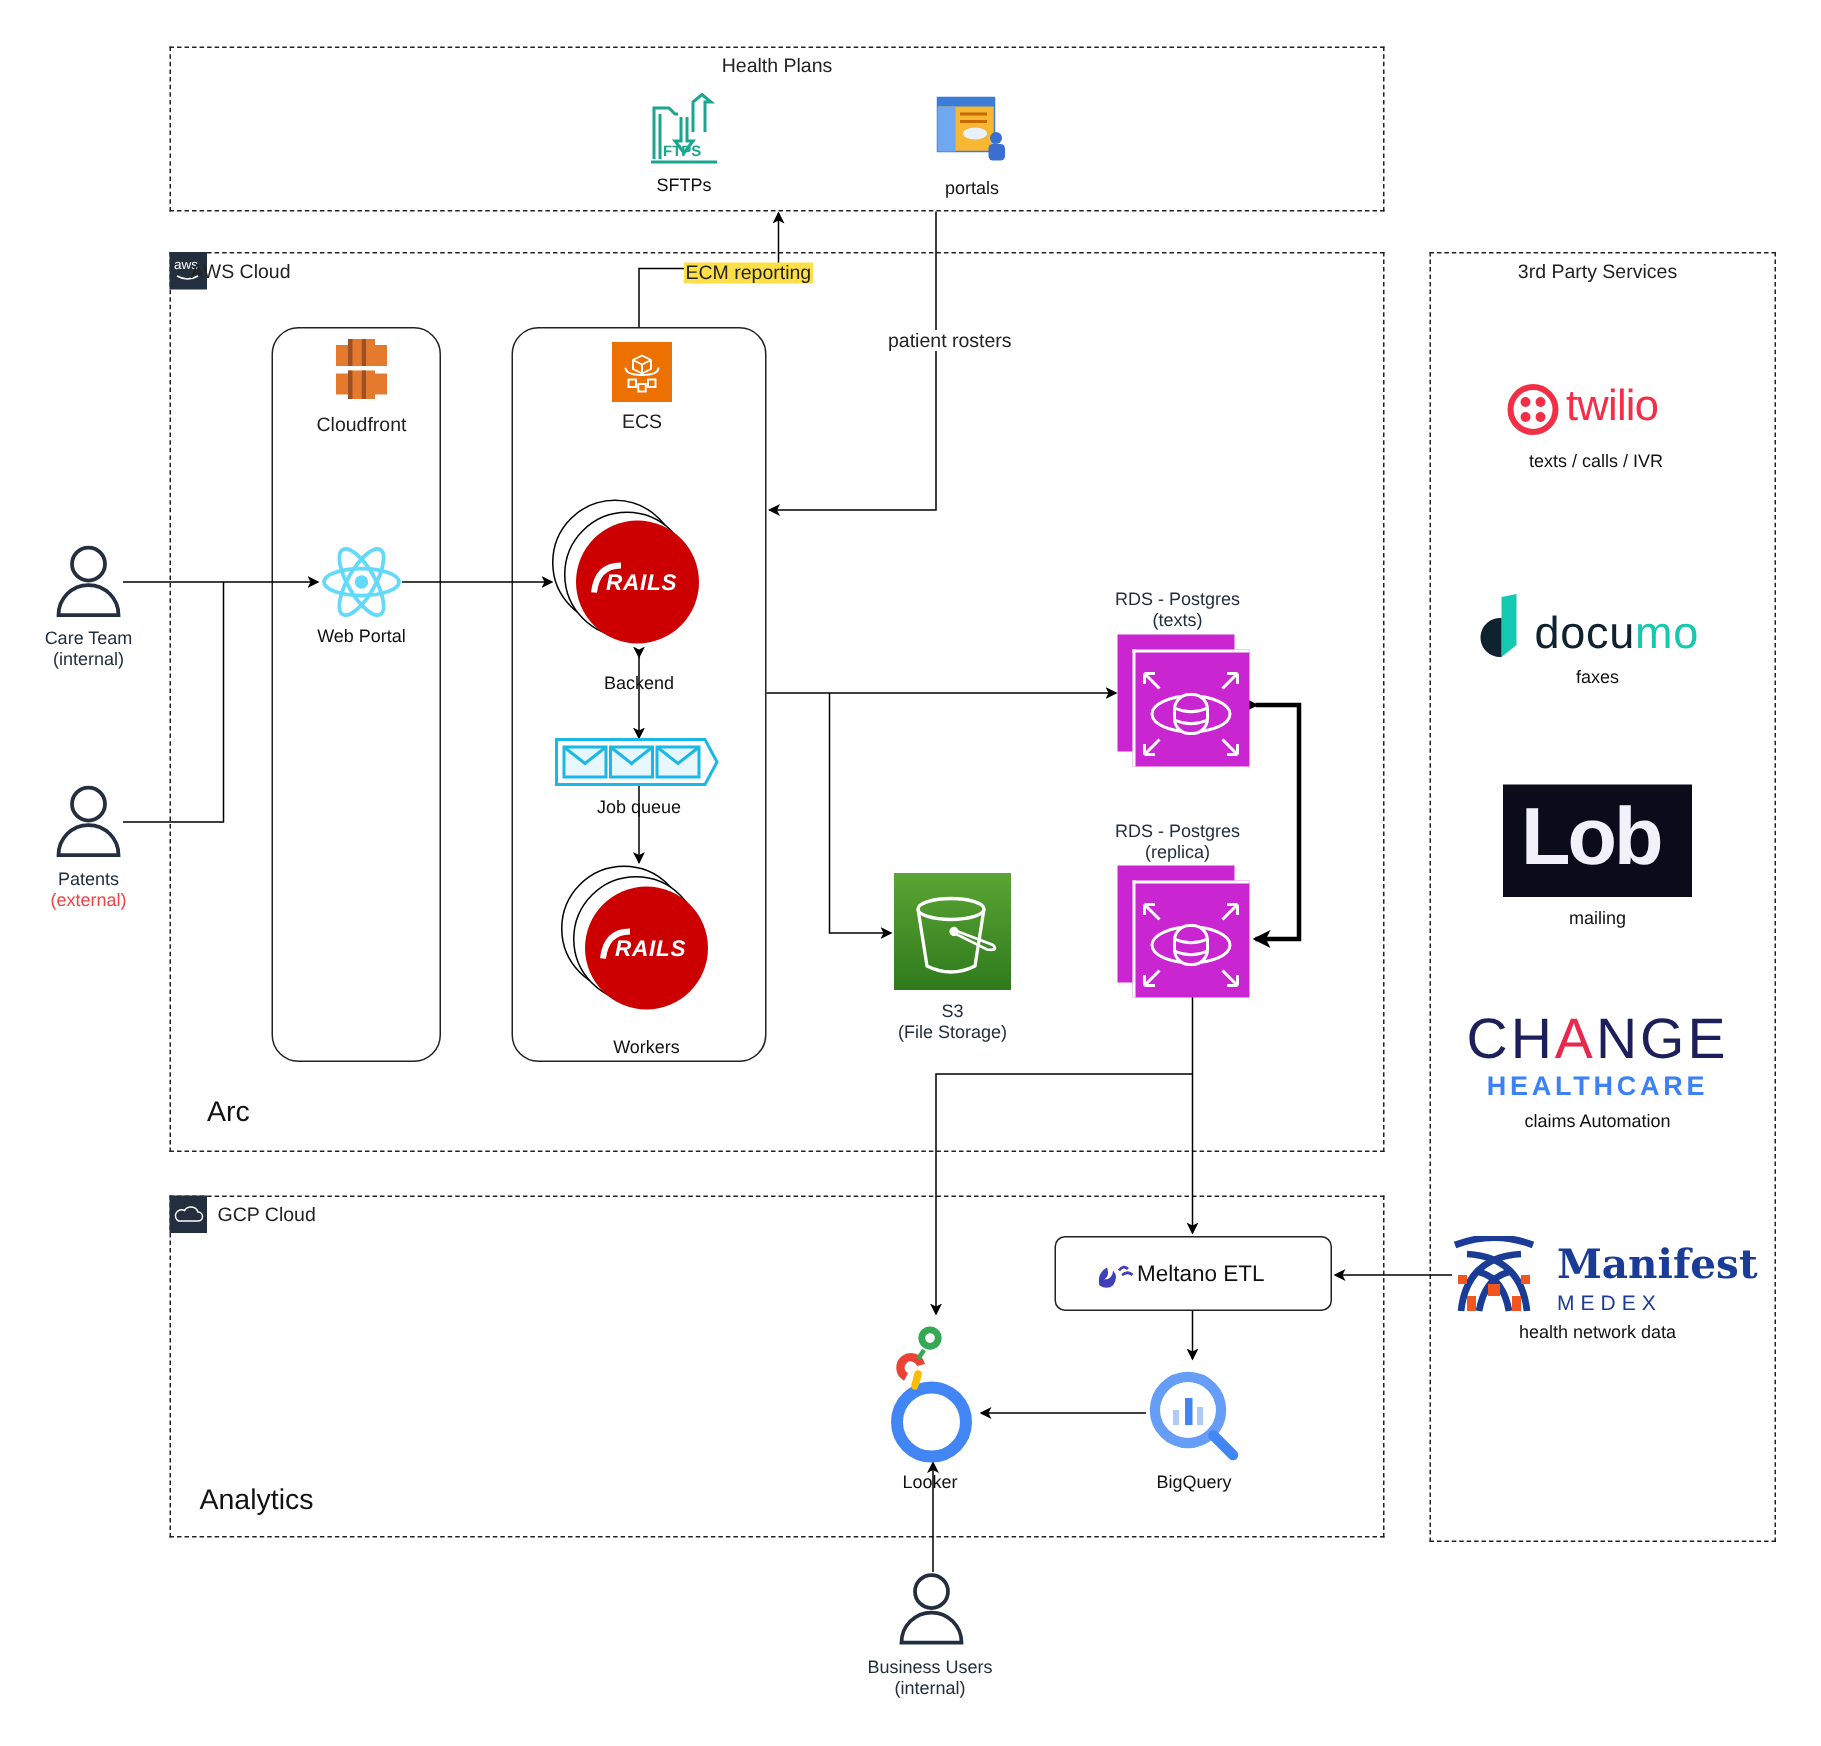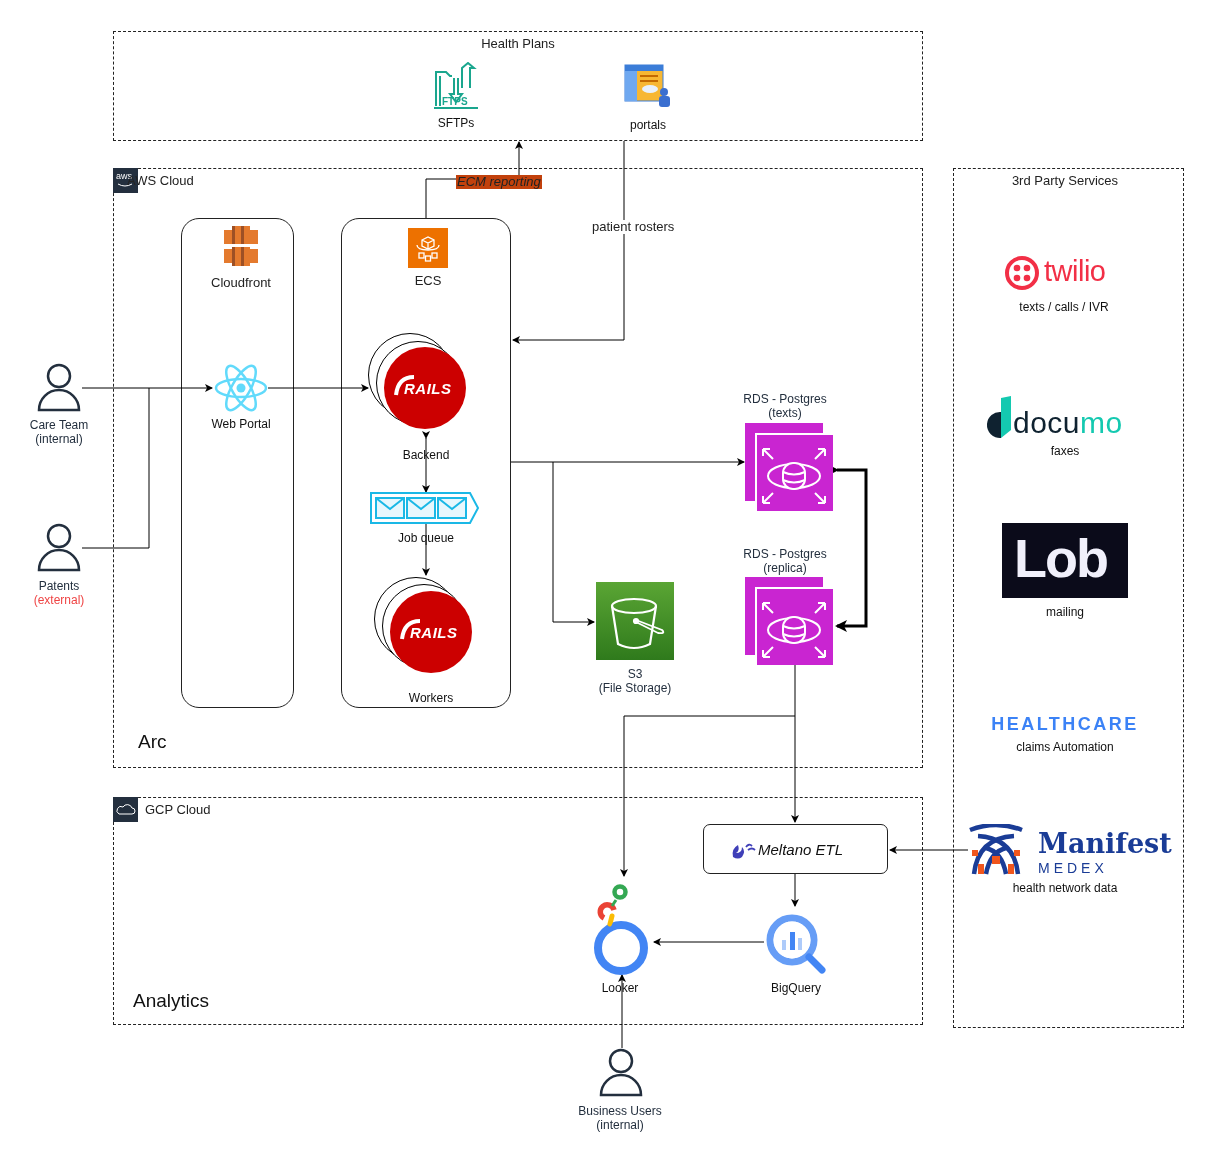--- a/index.html
+++ b/index.html
@@ -81,21 +81,21 @@
     <path d="M795 874 V906" marker-end="url(#ah)"></path>
 
     <path d="M764 942 H654" marker-end="url(#ah)"></path>
 
     <path d="M622 1048 V975" marker-end="url(#ah)"></path>
   </g>
 
   <path d="M837 470 H866 V626 H837" stroke="#000" stroke-width="3" fill="none" marker-end="url(#ahb)" marker-start="url(#ahb)"></path>
 </svg>
 
-<div class="lbl lbl-sm" style="left:456px;top:175px;background:#c2410c;padding:0 1px;font-style:italic;">ECM reporting</div>
+<div class="lbl lbl-sm" style="left:456px;top:175px;background:#fde047;padding:0 1px;">ECM reporting</div>
 <div class="lbl lbl-sm" style="left:592px;top:220px;background:#fff;">patient rosters</div>
 
 <div class="abs" style="left:432px;top:62px;width:48px;height:48px;">
   <svg width="48" height="48" viewBox="0 0 48 48" fill="none" stroke="#1aa68e" stroke-width="2">
     <path d="M4 44 V10 H14 L18 14 H20"></path>
     <path d="M8 44 V14"></path>
     <path d="M30 26 V6 L36 1 L42 6 H38 V26"></path>
     <path d="M22 16 V32 H18 L24 40 L30 32 H26 V16"></path>
     <path d="M2 46 H46"></path>
   </svg>
@@ -265,21 +265,21 @@
     <rect x="38" y="40" width="22" height="26" rx="10" fill="#c925d1"></rect>
     <path d="M38 49 Q49 54 60 49 M38 57 Q49 62 60 57"></path>
   </svg>
 </div>
 
 <div class="abs" style="left:703px;top:824px;width:185px;height:50px;border:1px solid #222;border-radius:7px;box-sizing:border-box;background:#fff;">
   <svg width="26" height="20" viewBox="0 0 26 20" style="position:absolute;left:26px;top:16px;">
     <path d="M3 16 Q1 8 8 4 Q10 10 6 12 Q12 12 12 6 Q16 10 12 16 Q8 19 3 16 Z" fill="#3f3fb8"></path>
     <path d="M16 6 Q19 2 22 5 M18 9 Q22 6 25 9" stroke="#3f3fb8" stroke-width="1.8" fill="none"></path>
   </svg>
-  <span style="position:absolute;left:54px;top:16px;font-size:15px;color:#111;font-style:italic;">Meltano ETL</span>
+  <span style="position:absolute;left:54px;top:16px;font-size:15px;color:#111;">Meltano ETL</span>
 </div>
 
 <div class="abs" style="left:764px;top:912px;width:64px;height:64px;">
   <svg width="64" height="64" viewBox="0 0 64 64">
     <circle cx="28" cy="28" r="22" fill="none" stroke="#669df6" stroke-width="7"></circle>
     <circle cx="28" cy="28" r="18.5" fill="#fff"></circle>
     <rect x="18" y="28" width="4" height="10" fill="#aecbfa"></rect>
     <rect x="26" y="20" width="5" height="18" fill="#4285f4"></rect>
     <rect x="34" y="26" width="4" height="12" fill="#aecbfa"></rect>
     <path d="M45 45 L58 58" stroke="#4285f4" stroke-width="7" stroke-linecap="round"></path>
@@ -309,30 +309,33 @@
   </svg>
   <span style="position:absolute;left:40px;top:0px;font-size:29px;font-weight:normal;color:#f22f46;letter-spacing:-0.5px;">twilio</span>
 </div>
 <div class="lbl" style="left:1004px;top:300px;width:120px;">texts / calls / IVR</div>
 
 <div class="abs" style="left:985px;top:396px;width:170px;height:46px;">
   <svg width="36" height="46" viewBox="0 0 36 46" style="position:absolute;left:0;top:0">
     <path d="M16 2 L26 0 V34 L16 42 Z" fill="#14c9b0"></path>
     <path d="M2 28 A13 13 0 0 1 16 16 V42 A13 13 0 0 1 2 28 Z" fill="#0f2230"></path>
   </svg>
-  <span style="position:absolute;left:28px;top:10px;font-size:30px;color:#0f2230;letter-spacing:0.5px;"><span>docu</span><span style="color:#14c9b0;">mo</span></span>
+  <span style="position:absolute;left:38px;top:10px;font-size:30px;color:#0f2230;letter-spacing:0.5px;"><span>docu</span><span style="color:#14c9b0;">mo</span></span>
 </div>
 <div class="lbl" style="left:1035px;top:444px;width:60px;">faxes</div>
 
 <div class="abs" style="left:1002px;top:523px;width:126px;height:75px;background:#0b0b1a;">
   <span style="position:absolute;left:12px;top:4px;font-size:54px;font-weight:bold;color:#f1f0fb;letter-spacing:-2px;">Lob</span>
 </div>
 <div class="lbl" style="left:1035px;top:605px;width:60px;">mailing</div>
 
 <div class="abs" style="left:972px;top:672px;width:190px;height:64px;">
+  <div style="position:absolute;left:0;top:0;width:186px;text-align:center;font-size:38px;color:#1c1f5a;letter-spacing:2px;">
+    <span>CH</span><span style="color:#e8294c;">A</span><span>NGE</span>
+  </div>
   <div style="position:absolute;left:0;top:42px;width:186px;text-align:center;font-size:18px;font-weight:bold;color:#3b82f6;letter-spacing:2.5px;">HEALTHCARE</div>
 </div>
 <div class="lbl" style="left:1005px;top:740px;width:120px;">claims Automation</div>
 
 <div class="abs" style="left:968px;top:824px;width:195px;height:52px;">
   <svg width="56" height="52" viewBox="0 0 56 52" style="position:absolute;left:0;top:0">
     <g fill="none" stroke="#1a3c96" stroke-width="4.5">
       <path d="M2 6 Q28 -4 54 6"></path>
         <path d="M6 50 Q10 14 46 12"></path>
         <path d="M50 50 Q46 14 10 12"></path>

